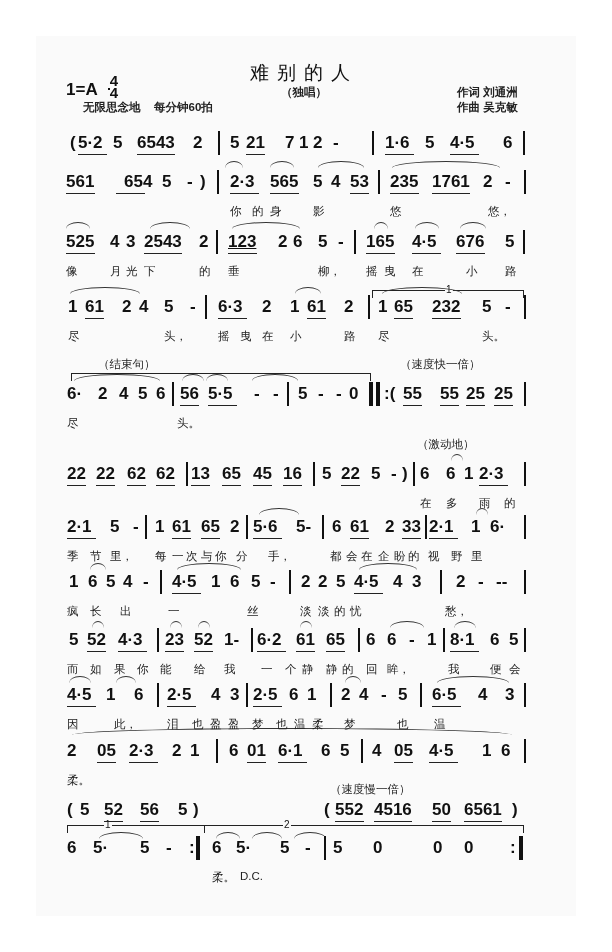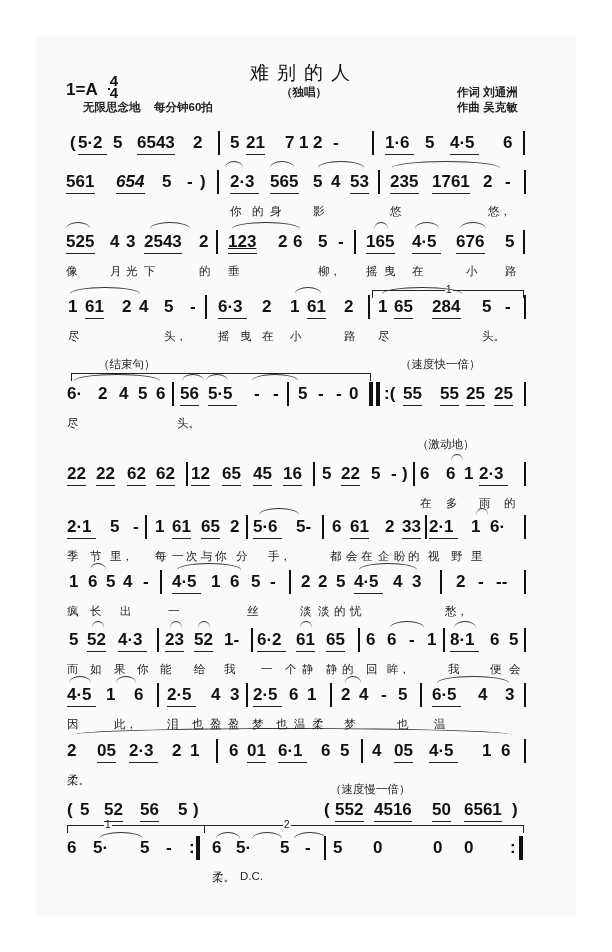--- a/index.html
+++ b/index.html
@@ -120,21 +120,21 @@
       <span class="tok" style="left: 450px;">4·5</span>
       <div class="ul1" style="left: 450px; top: 21px; width: 28.5px;"></div>
       <span class="tok" style="left: 503px;">6</span>
       <div class="bar" style="left: 218px; top: -2px; height: 24px;"></div>
       <div class="bar" style="left: 372px; top: -2px; height: 24px;"></div>
       <div class="bar" style="left: 523px; top: -2px; height: 24px;"></div>
     </div>
     <div class="row" style="top: 172px;">
       <span class="tok" style="left: 66px;">561</span>
       <div class="ul1" style="left: 66px; top: 21px; width: 28.5px;"></div>
-      <span class="tok" style="left: 116px; font-style: italic;">654</span>
+      <span class="tok" style="left: 124px;">654</span>
       <div class="ul1" style="left: 116px; top: 21px; width: 28.5px;"></div>
       <span class="tok" style="left: 162px;">5</span>
       <span class="tok" style="left: 187px;">-</span>
       <span class="tok" style="left: 200px;">)</span>
       <span class="tok" style="left: 230px;">2·3</span>
       <div class="ul1" style="left: 230px; top: 21px; width: 28.5px;"></div>
       <span class="tok" style="left: 270px;">565</span>
       <div class="ul1" style="left: 270px; top: 21px; width: 28.5px;"></div>
       <span class="tok" style="left: 313px;">5</span>
       <span class="tok" style="left: 331px;">4</span>
@@ -204,21 +204,21 @@
       <span class="tok" style="left: 218px;">6·3</span>
       <div class="ul1" style="left: 218px; top: 21px; width: 28.5px;"></div>
       <span class="tok" style="left: 262px;">2</span>
       <span class="tok" style="left: 290px;">1</span>
       <span class="tok" style="left: 307px;">61</span>
       <div class="ul1" style="left: 307px; top: 21px; width: 19px;"></div>
       <span class="tok" style="left: 344px;">2</span>
       <span class="tok" style="left: 378px;">1</span>
       <span class="tok" style="left: 394px;">65</span>
       <div class="ul1" style="left: 394px; top: 21px; width: 19px;"></div>
-      <span class="tok" style="left: 432px;">284</span>
+      <span class="tok" style="left: 432px;">232</span>
       <div class="ul1" style="left: 432px; top: 21px; width: 28.5px;"></div>
       <span class="tok" style="left: 482px;">5</span>
       <span class="tok" style="left: 505px;">-</span>
       <div class="bar" style="left: 205px; top: -2px; height: 24px;"></div>
       <div class="bar" style="left: 368px; top: -2px; height: 24px;"></div>
       <div class="bar" style="left: 524px; top: -2px; height: 24px;"></div>
       <span class="lyric" style="left: 68px; top: 32px;">尽</span>
       <span class="lyric" style="left: 164px; top: 32px;">头，</span>
       <span class="lyric" style="left: 218px; top: 32px;">摇</span>
       <span class="lyric" style="left: 240px; top: 32px;">曳</span>
@@ -263,21 +263,21 @@
     </div>
     <div class="row" style="top: 464px;">
       <span class="tok" style="left: 67px;">22</span>
       <div class="ul1" style="left: 67px; top: 21px; width: 19px;"></div>
       <span class="tok" style="left: 96px;">22</span>
       <div class="ul1" style="left: 96px; top: 21px; width: 19px;"></div>
       <span class="tok" style="left: 127px;">62</span>
       <div class="ul1" style="left: 127px; top: 21px; width: 19px;"></div>
       <span class="tok" style="left: 156px;">62</span>
       <div class="ul1" style="left: 156px; top: 21px; width: 19px;"></div>
-      <span class="tok" style="left: 191px;">12</span>
+      <span class="tok" style="left: 191px;">13</span>
       <div class="ul1" style="left: 191px; top: 21px; width: 19px;"></div>
       <span class="tok" style="left: 222px;">65</span>
       <div class="ul1" style="left: 222px; top: 21px; width: 19px;"></div>
       <span class="tok" style="left: 253px;">45</span>
       <div class="ul1" style="left: 253px; top: 21px; width: 19px;"></div>
       <span class="tok" style="left: 283px;">16</span>
       <div class="ul1" style="left: 283px; top: 21px; width: 19px;"></div>
       <span class="tok" style="left: 322px;">5</span>
       <span class="tok" style="left: 341px;">22</span>
       <div class="ul1" style="left: 341px; top: 21px; width: 19px;"></div>

